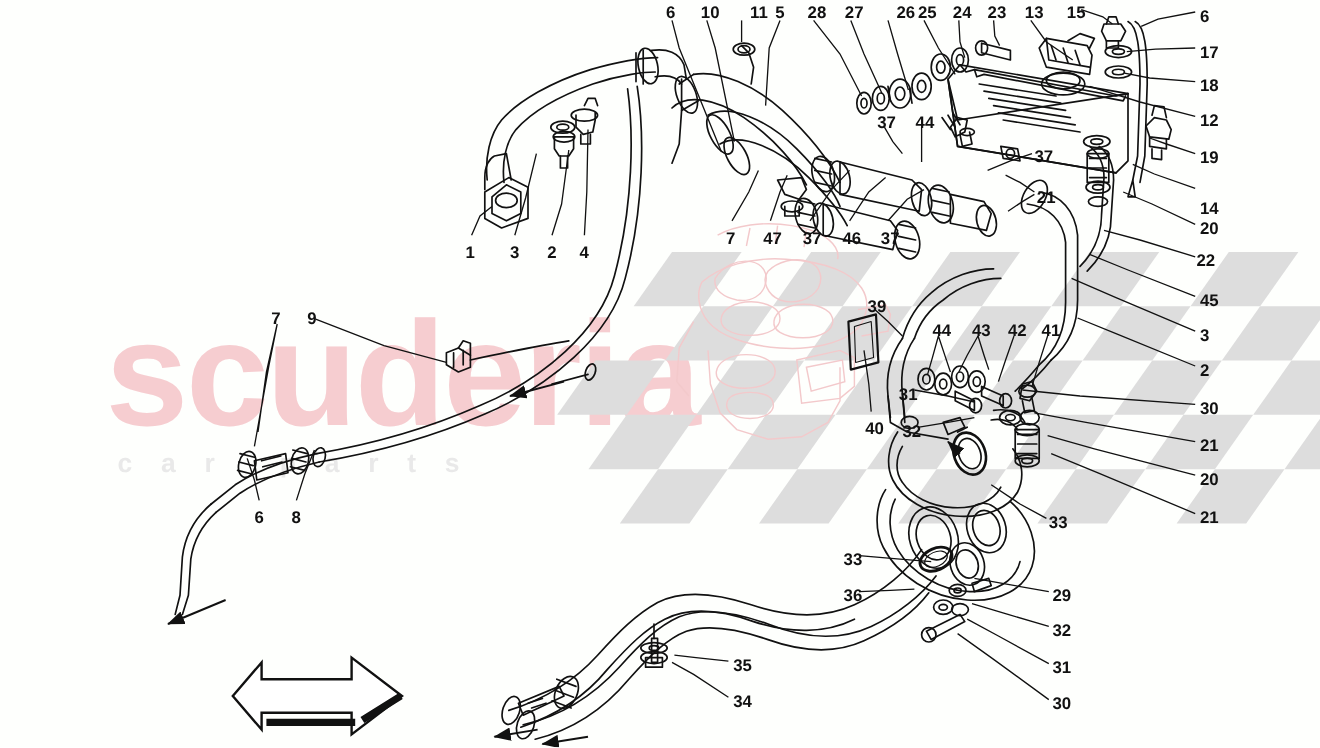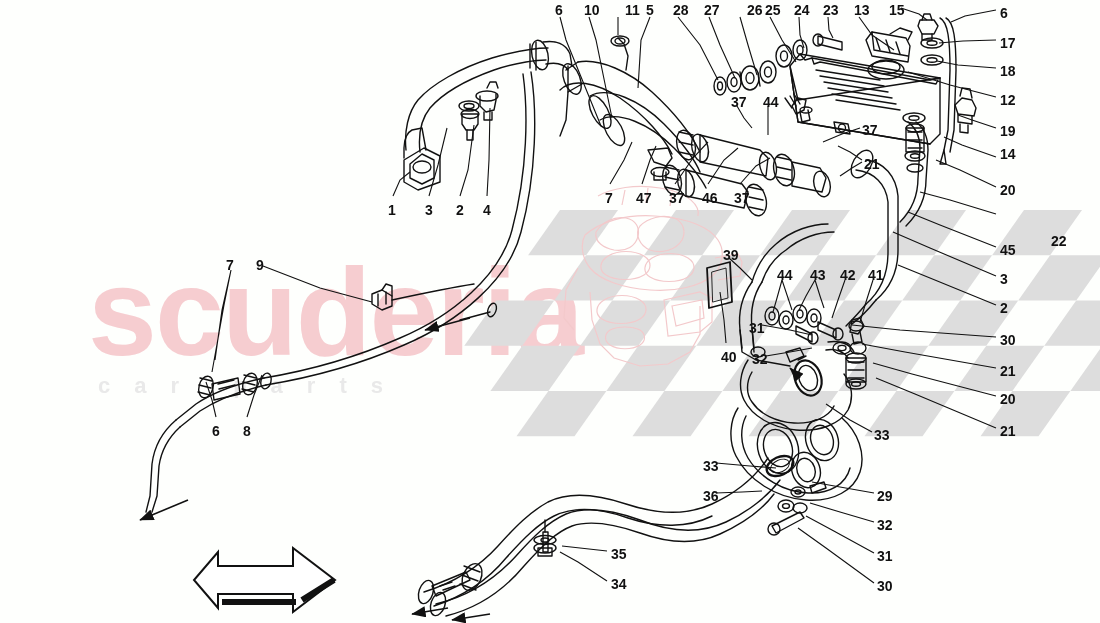--- a/index.html
+++ b/index.html
@@ -427,23 +427,23 @@
       <div class="lbl" style="left: 765px; top: 3px;">25</div>
       <div class="lbl" style="left: 794px; top: 3px;">24</div>
       <div class="lbl" style="left: 823px; top: 3px;">23</div>
       <div class="lbl" style="left: 854px; top: 3px;">13</div>
       <div class="lbl" style="left: 889px; top: 3px;">15</div>
       <div class="lbl" style="left: 1000px; top: 6px;">6</div>
       <div class="lbl" style="left: 1000px; top: 36px;">17</div>
       <div class="lbl" style="left: 1000px; top: 64px;">18</div>
       <div class="lbl" style="left: 1000px; top: 93px;">12</div>
       <div class="lbl" style="left: 1000px; top: 124px;">19</div>
-      <div class="lbl" style="left: 1000px; top: 147px; text-align: right;">14</div>
+      <div class="lbl" style="left: 1000px; top: 166px; text-align: right;">14</div>
       <div class="lbl" style="left: 1000px; top: 183px;">20</div>
-      <div class="lbl" style="left: 1051px; top: 210px; margin-top: 24px;">22</div>
+      <div class="lbl" style="left: 997px; top: 210px;">22</div>
       <div class="lbl" style="left: 1000px; top: 243px;">45</div>
       <div class="lbl" style="left: 1000px; top: 272px;">3</div>
       <div class="lbl" style="left: 1000px; top: 301px;">2</div>
       <div class="lbl" style="left: 1000px; top: 333px;">30</div>
       <div class="lbl" style="left: 1000px; top: 364px;">21</div>
       <div class="lbl" style="left: 1000px; top: 392px;">20</div>
       <div class="lbl" style="left: 1000px; top: 424px;">21</div>
       <div class="lbl" style="left: 388px; top: 203px;">1</div>
       <div class="lbl" style="left: 425px; top: 203px;">3</div>
       <div class="lbl" style="left: 456px; top: 203px;">2</div>

